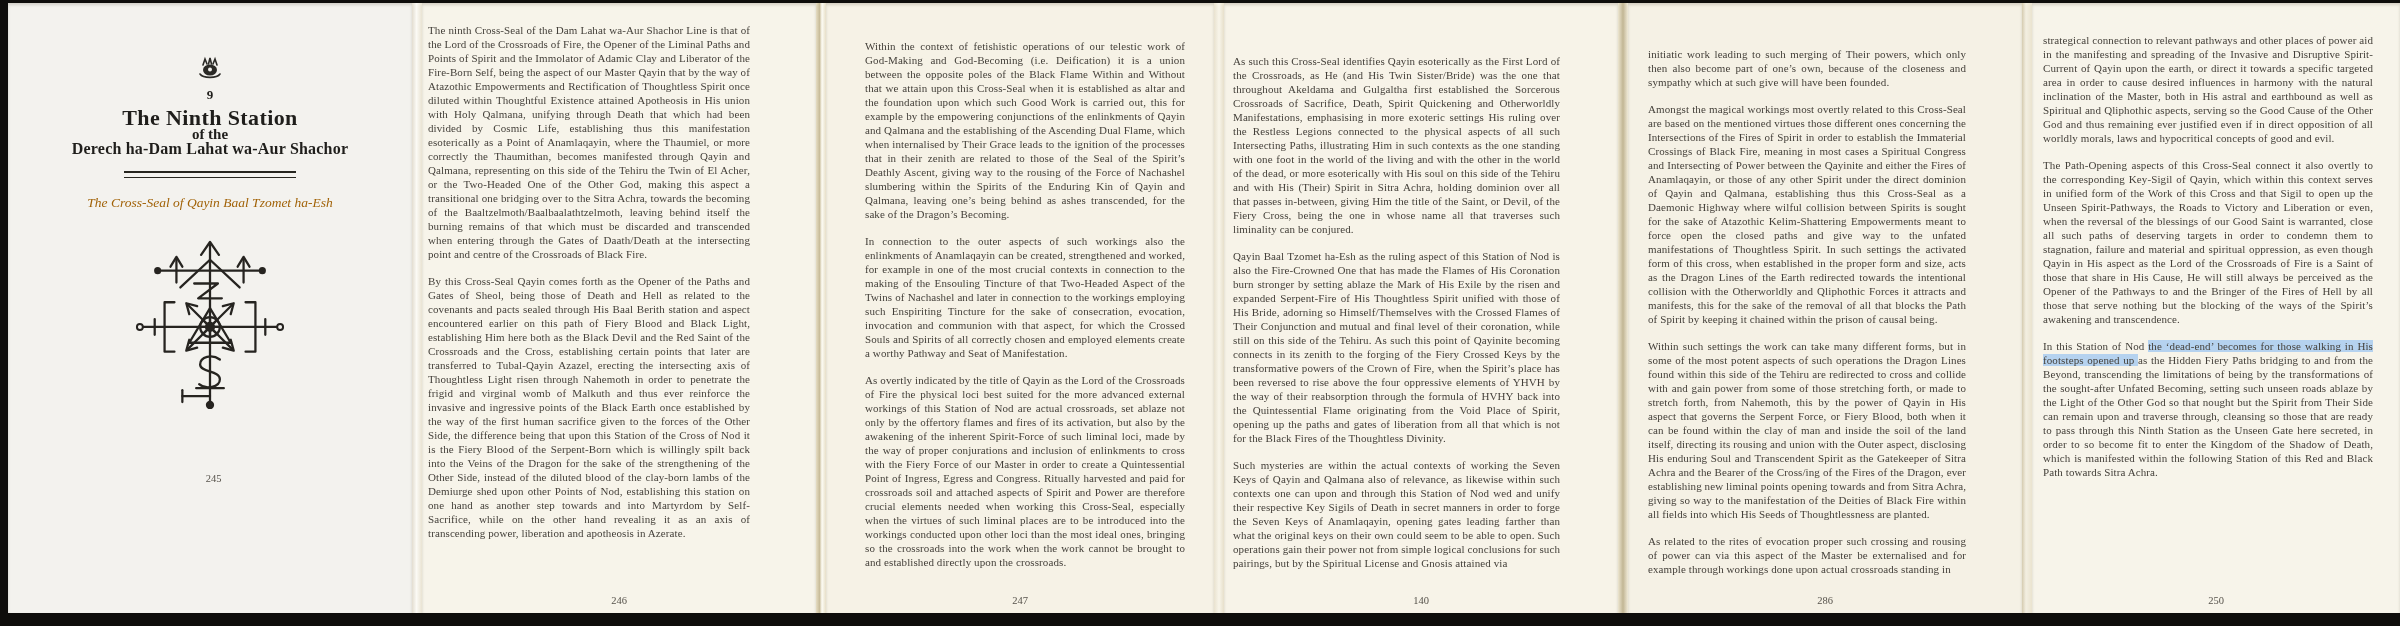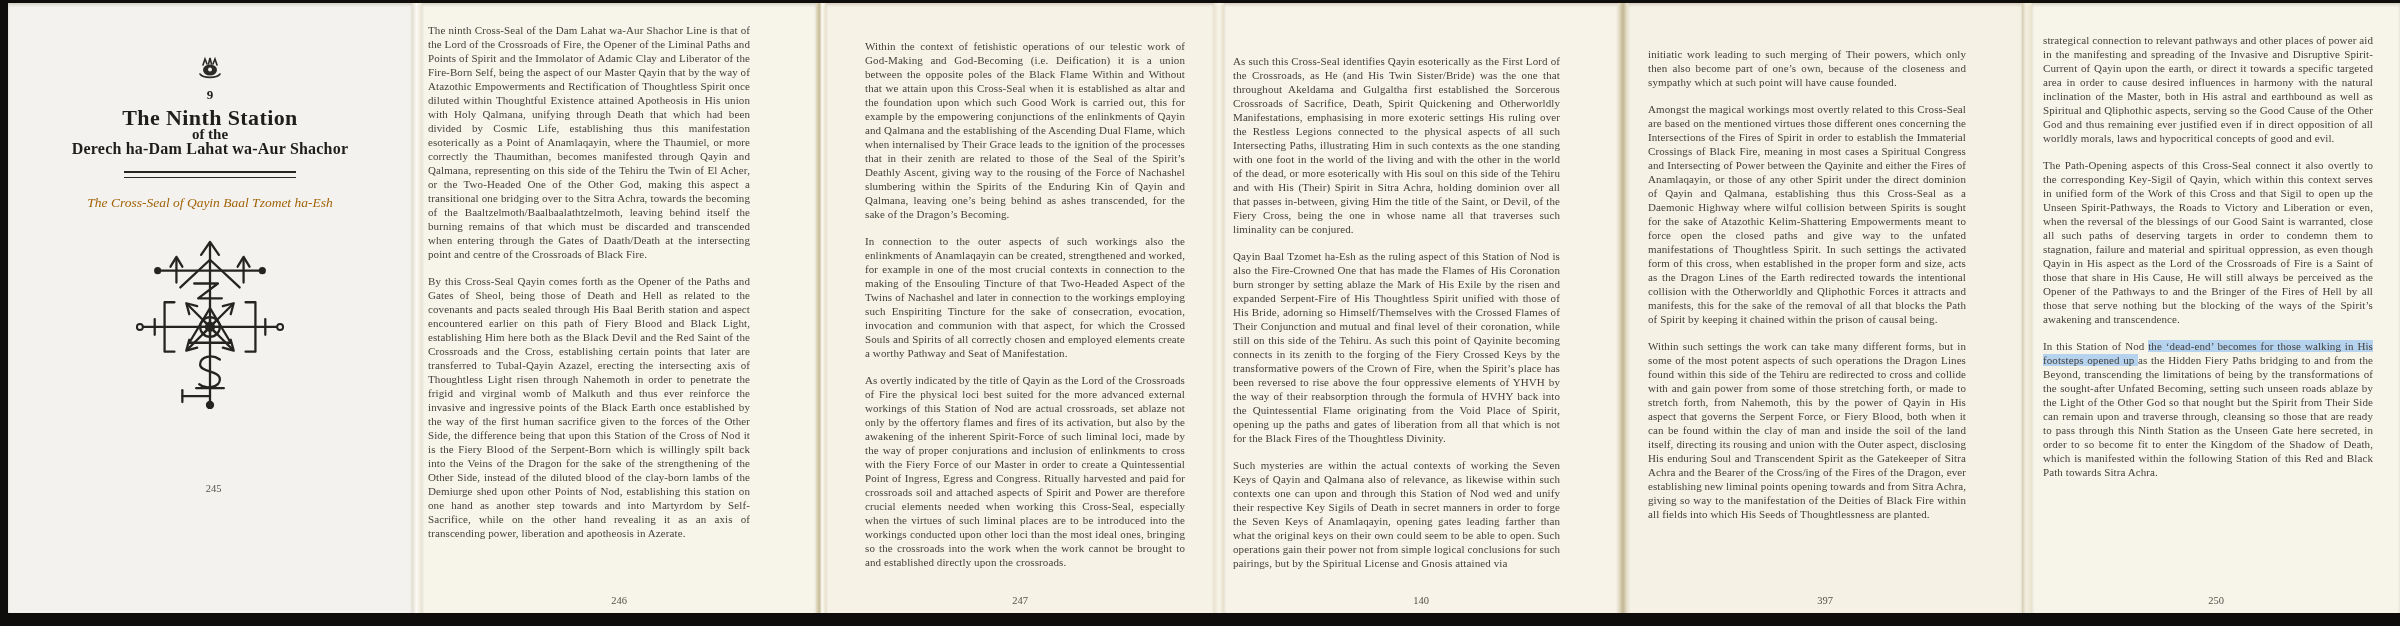--- a/index.html
+++ b/index.html
@@ -45,21 +45,21 @@
   .tb248 { left:9px;  top:40px; width:327px;margin-top:11px; }
   .tb249 { left:20px; top:44px; width:318px; }
   .tb250 { left:11px; top:30px; width:330px; }
 
   .pagenum {
     position:absolute; left:0; right:0;
     text-align:center;
     font-size:10.5px; color:#56524b;
   }
   .pn-text { top:592px; }
-  .pn-title { top:480px;padding-left:7px; }
+  .pn-title { top:470px;padding-left:7px; }
 
   .centered { position:absolute; left:0; width:100%; text-align:center; color:#1f1e1b; }
   .ornament  { top:52px; }
   .chap-num  { top:84px;  font-size:13px; font-weight:bold; }
   .title-l1  { top:102px; font-size:22px; font-weight:bold; letter-spacing:.4px; }
   .title-l2  { top:123px; font-size:15px; font-weight:bold; }
   .title-l3  { top:137px; font-size:16px; font-weight:bold; letter-spacing:.2px; }
   .double-rule {
     position:absolute; top:168px; left:50%;
     transform:translateX(-50%);
@@ -173,25 +173,26 @@
       <p>Qayin Baal Tzomet ha-Esh as the ruling aspect of this Station of Nod is also the Fire-Crowned One that has made the Flames of His Coronation burn stronger by setting ablaze the Mark of His Exile by the risen and expanded Serpent-Fire of His Thoughtless Spirit unified with those of His Bride, adorning so Himself/Themselves with the Crossed Flames of Their Conjunction and mutual and final level of their coronation, while still on this side of the Tehiru. As such this point of Qayinite becoming connects in its zenith to the forging of the Fiery Crossed Keys by the transformative powers of the Crown of Fire, when the Spirit’s place has been reversed to rise above the four oppressive elements of YHVH by the way of their reabsorption through the formula of HVHY back into the Quintessential Flame originating from the Void Place of Spirit, opening up the paths and gates of liberation from all that which is not for the Black Fires of the Thoughtless Divinity.</p>
       <p>Such mysteries are within the actual contexts of working the Seven Keys of Qayin and Qalmana also of relevance, as likewise within such contexts one can upon and through this Station of Nod wed and unify their respective Key Sigils of Death in secret manners in order to forge the Seven Keys of Anamlaqayin, opening gates leading farther than what the original keys on their own could seem to be able to open. Such operations gain their power not from simple logical conclusions for such pairings, but by the Spiritual License and Gnosis attained via</p>
     </div>
     <div class="pagenum pn-text">140</div>
   </div>
 
   <div class="gutter g4"></div>
 
   <div class="page p249">
     <div class="text-block tb249">
-      <p>initiatic work leading to such merging of Their powers, which only then also become part of one’s own, because of the closeness and sympathy which at such point will have cause founded.</p>
+      <p>initiatic work leading to such merging of Their powers, which only then also become part of one’s own, because of the closeness and sympathy which at such give will have been founded.</p>
       <p>Amongst the magical workings most overtly related to this Cross-Seal are based on the mentioned virtues those different ones concerning the Intersections of the Fires of Spirit in order to establish the Immaterial Crossings of Black Fire, meaning in most cases a Spiritual Congress and Intersecting of Power between the Qayinite and either the Fires of Anamlaqayin, or those of any other Spirit under the direct dominion of Qayin and Qalmana, establishing thus this Cross-Seal as a Daemonic Highway where wilful collision between Spirits is sought for the sake of Atazothic Kelim-Shattering Empowerments meant to force open the closed paths and give way to the unfated manifestations of Thoughtless Spirit. In such settings the activated form of this cross, when established in the proper form and size, acts as the Dragon Lines of the Earth redirected towards the intentional collision with the Otherworldly and Qliphothic Forces it attracts and manifests, this for the sake of the removal of all that blocks the Path of Spirit by keeping it chained within the prison of causal being.</p>
       <p>Within such settings the work can take many different forms, but in some of the most potent aspects of such operations the Dragon Lines found within this side of the Tehiru are redirected to cross and collide with and gain power from some of those stretching forth, or made to stretch forth, from Nahemoth, this by the power of Qayin in His aspect that governs the Serpent Force, or Fiery Blood, both when it can be found within the clay of man and inside the soil of the land itself, directing its rousing and union with the Outer aspect, disclosing His enduring Soul and Transcendent Spirit as the Gatekeeper of Sitra Achra and the Bearer of the Cross/ing of the Fires of the Dragon, ever establishing new liminal points opening towards and from Sitra Achra, giving so way to the manifestation of the Deities of Black Fire within all fields into which His Seeds of Thoughtlessness are planted.</p>
-    </div>
-    <div class="pagenum pn-text">397</div>
+      <p>As related to the rites of evocation proper such crossing and rousing of power can via this aspect of the Master be externalised and for example through workings done upon actual crossroads standing in</p>
+    </div>
+    <div class="pagenum pn-text">286</div>
   </div>
 
   <div class="gutter g5"></div>
 
   <div class="page p250">
     <div class="text-block tb250">
       <p>strategical connection to relevant pathways and other places of power aid in the manifesting and spreading of the Invasive and Disruptive Spirit-Current of Qayin upon the earth, or direct it towards a specific targeted area in order to cause desired influences in harmony with the natural inclination of the Master, both in His astral and earthbound as well as Spiritual and Qliphothic aspects, serving so the Good Cause of the Other God and thus remaining ever justified even if in direct opposition of all worldly morals, laws and hypocritical concepts of good and evil.</p>
       <p>The Path-Opening aspects of this Cross-Seal connect it also overtly to the corresponding Key-Sigil of Qayin, which within this context serves in unified form of the Work of this Cross and that Sigil to open up the Unseen Spirit-Pathways, the Roads to Victory and Liberation or even, when the reversal of the blessings of our Good Saint is warranted, close all such paths of deserving targets in order to condemn them to stagnation, failure and material and spiritual oppression, as even though Qayin in His aspect as the Lord of the Crossroads of Fire is a Saint of those that share in His Cause, He will still always be perceived as the Opener of the Pathways to and the Bringer of the Fires of Hell by all those that serve nothing but the blocking of the ways of the Spirit’s awakening and transcendence.</p>
       <p><span>In this Station of Nod </span><span class="hl">the ‘dead-end’ becomes for those walking in His footsteps opened up </span><span>as the Hidden Fiery Paths bridging to and from the Beyond, transcending the limitations of being by the transformations of the sought-after Unfated Becoming, setting such unseen roads ablaze by the Light of the Other God so that nought but the Spirit from Their Side can remain upon and traverse through, cleansing so those that are ready to pass through this Ninth Station as the Unseen Gate here secreted, in order to so become fit to enter the Kingdom of the Shadow of Death, which is manifested within the following Station of this Red and Black Path towards Sitra Achra.</span></p>
     </div>

